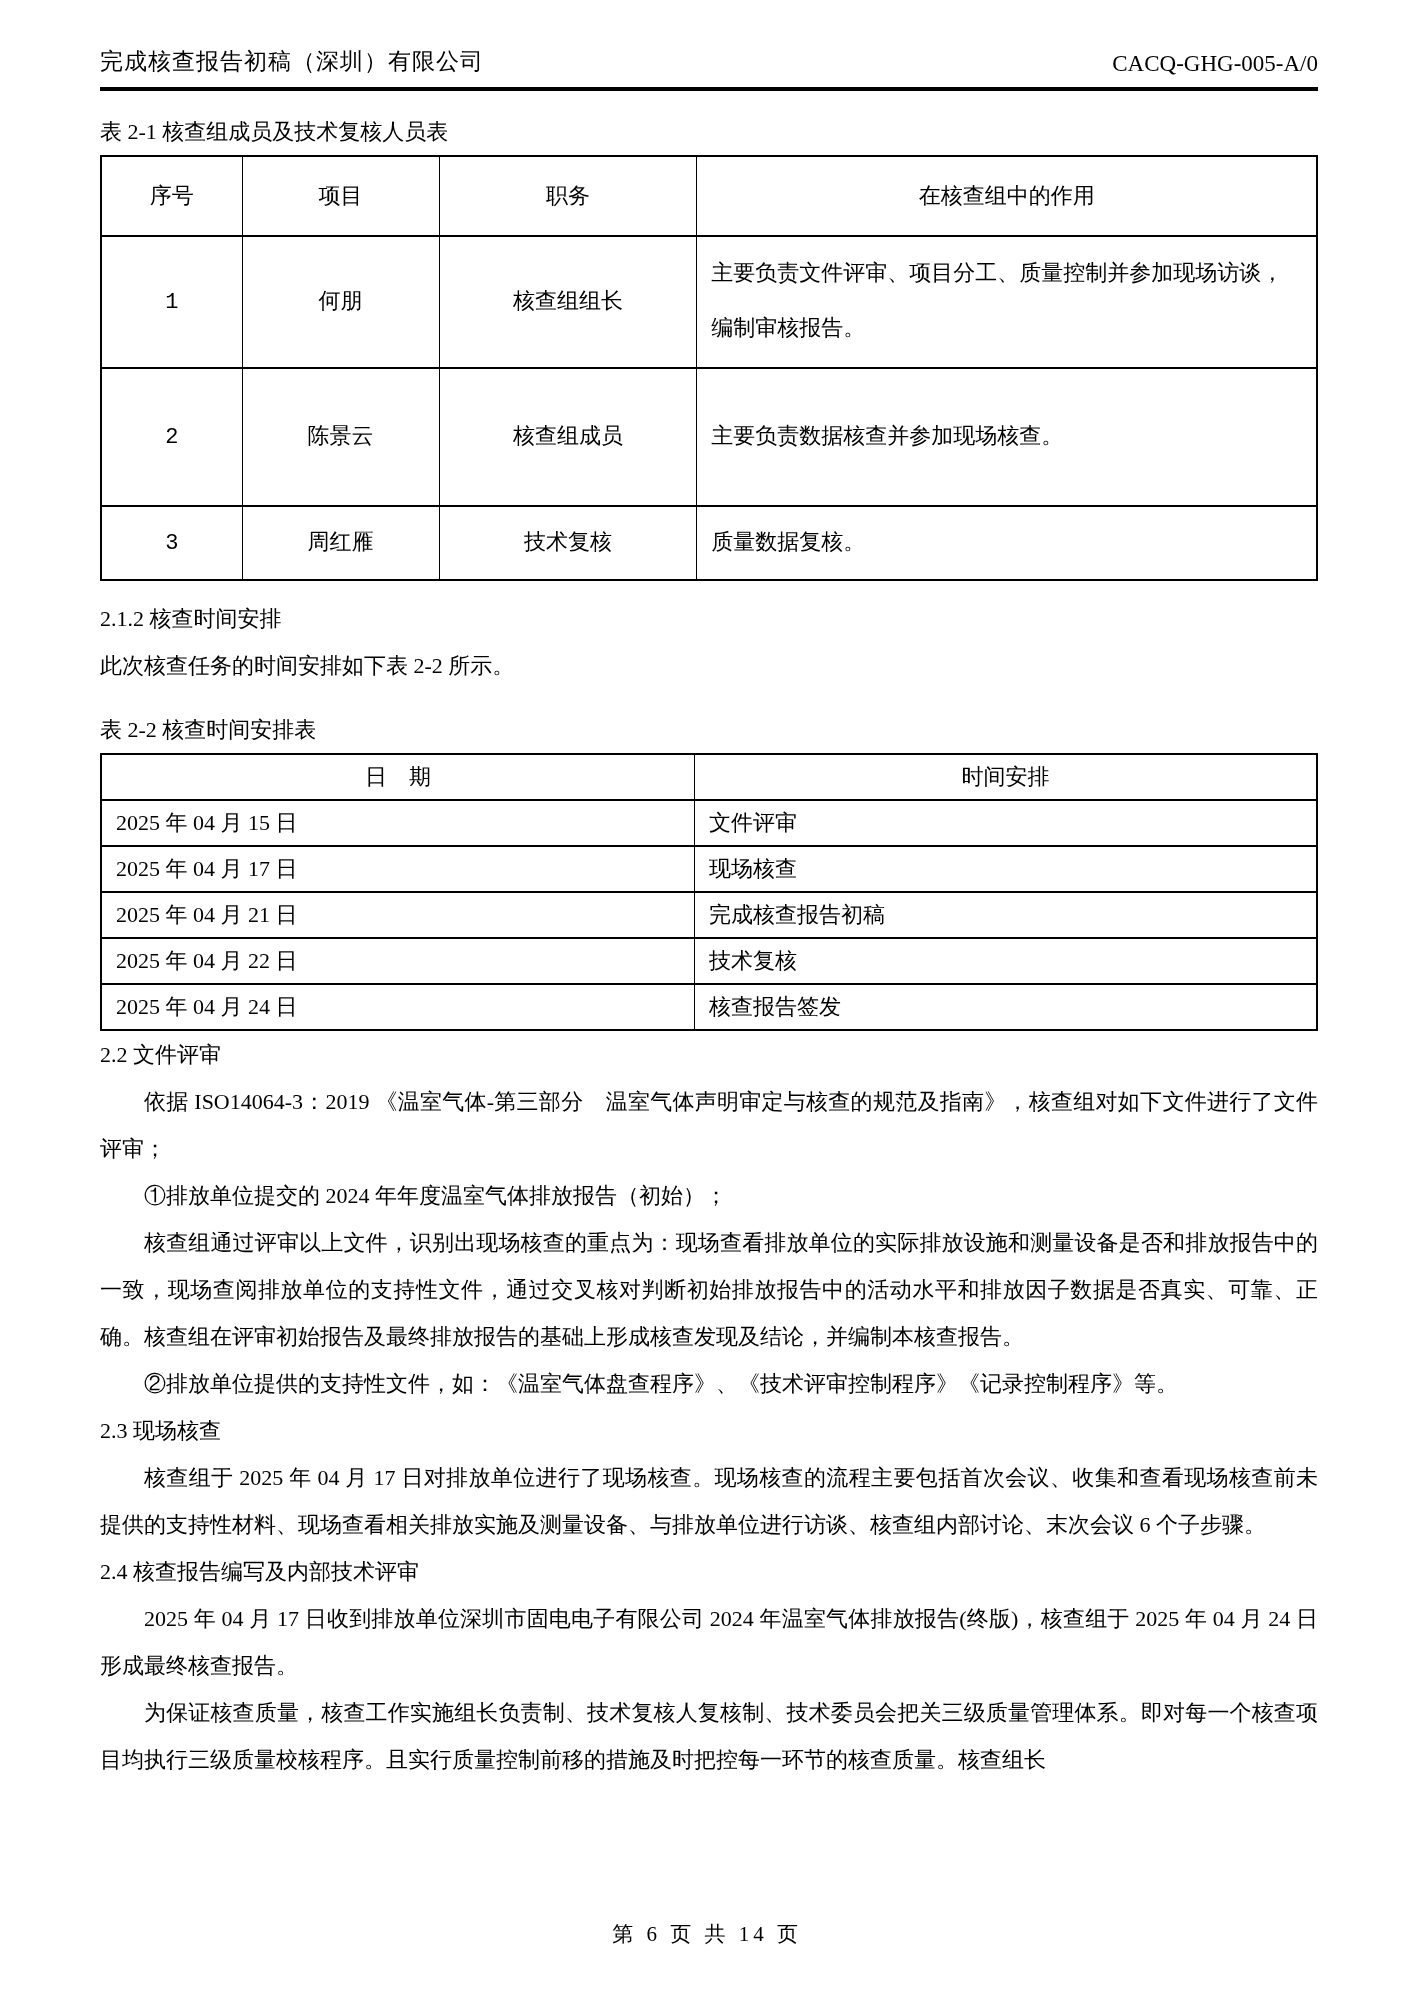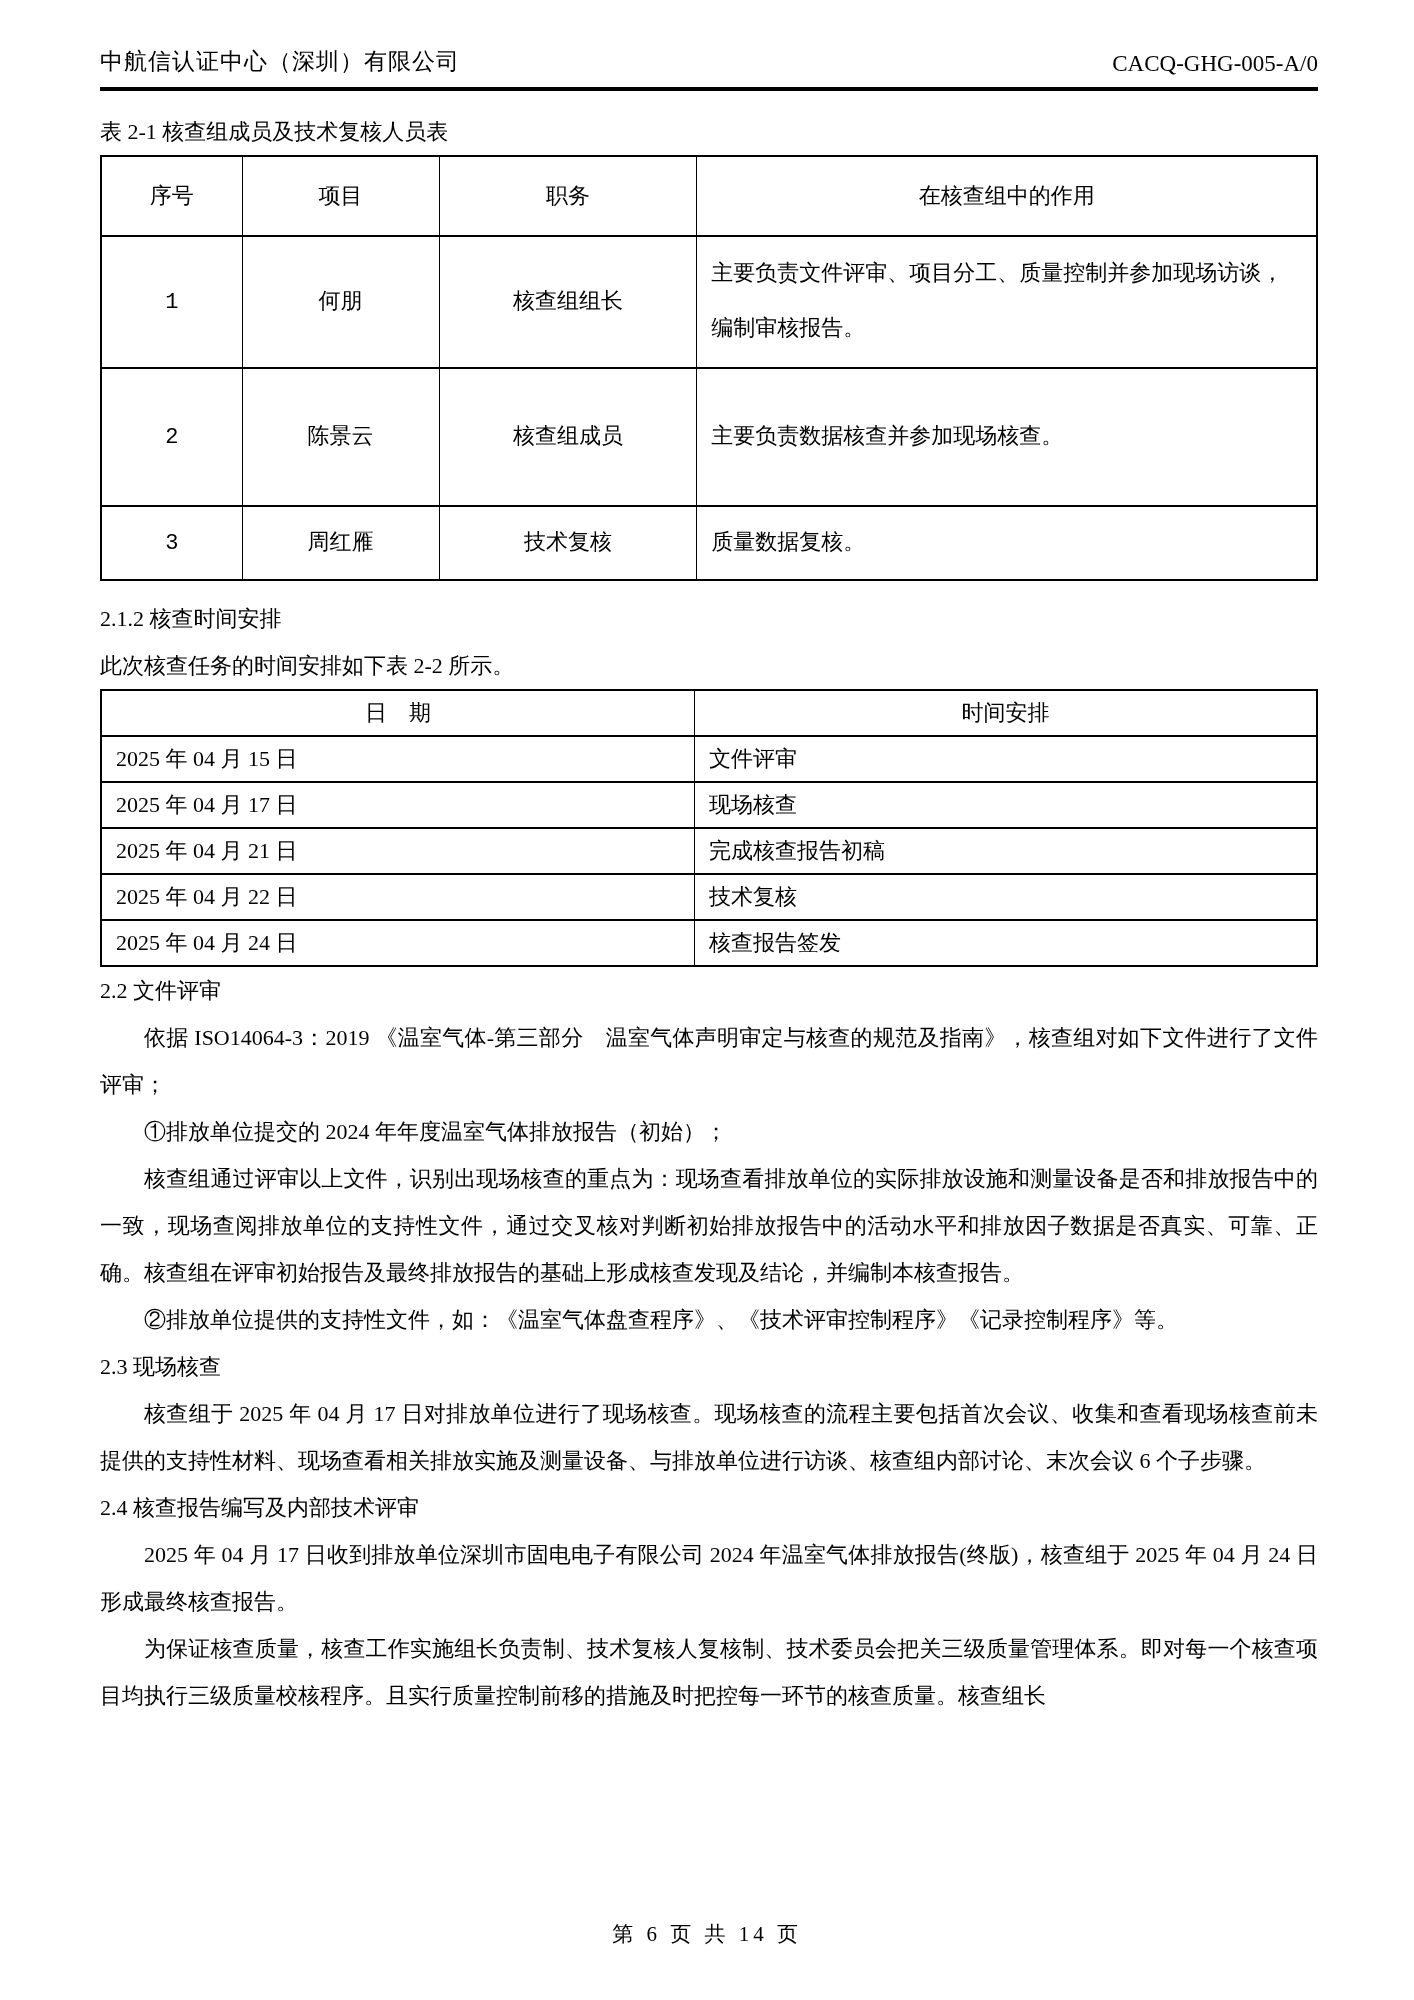--- a/index.html
+++ b/index.html
@@ -56,21 +56,21 @@
     position:absolute;left:0;bottom:52px;width:100%;
     text-align:center;font-size:21px;letter-spacing:4px;
   }
 </style>
 </head>
 <body>
 
 <div class="page">
 
   <div class="doc-header">
-    <span class="company">中航信认证中心（深圳）有限公司</span>
+    <span class="company">完成核查报告初稿（深圳）有限公司</span>
     <span class="docnum">CACQ-GHG-005-A/0</span>
   </div>
 
   <div class="caption">表 2-1 核查组成员及技术复核人员表</div>
 
   <table class="t1">
     <colgroup>
       <col style="width:11.6%">
         <col style="width:16.2%">
         <col style="width:21.2%">
@@ -102,20 +102,21 @@
         <td>周红雁</td>
         <td>技术复核</td>
         <td class="desc">质量数据复核。</td>
       </tr>
     </tbody>
   </table>
 
   <div class="section-heading">2.1.2 核查时间安排</div>
   <div class="body-line">此次核查任务的时间安排如下表 2-2 所示。</div>
 
+  <div class="caption">表 2-2 核查时间安排表</div>
 
   <table class="t2">
     <colgroup>
       <col style="width:48.8%">
         <col style="width:51.2%">
     </colgroup>
     <thead>
       <tr>
         <th>日　期</th>
         <th>时间安排</th>

